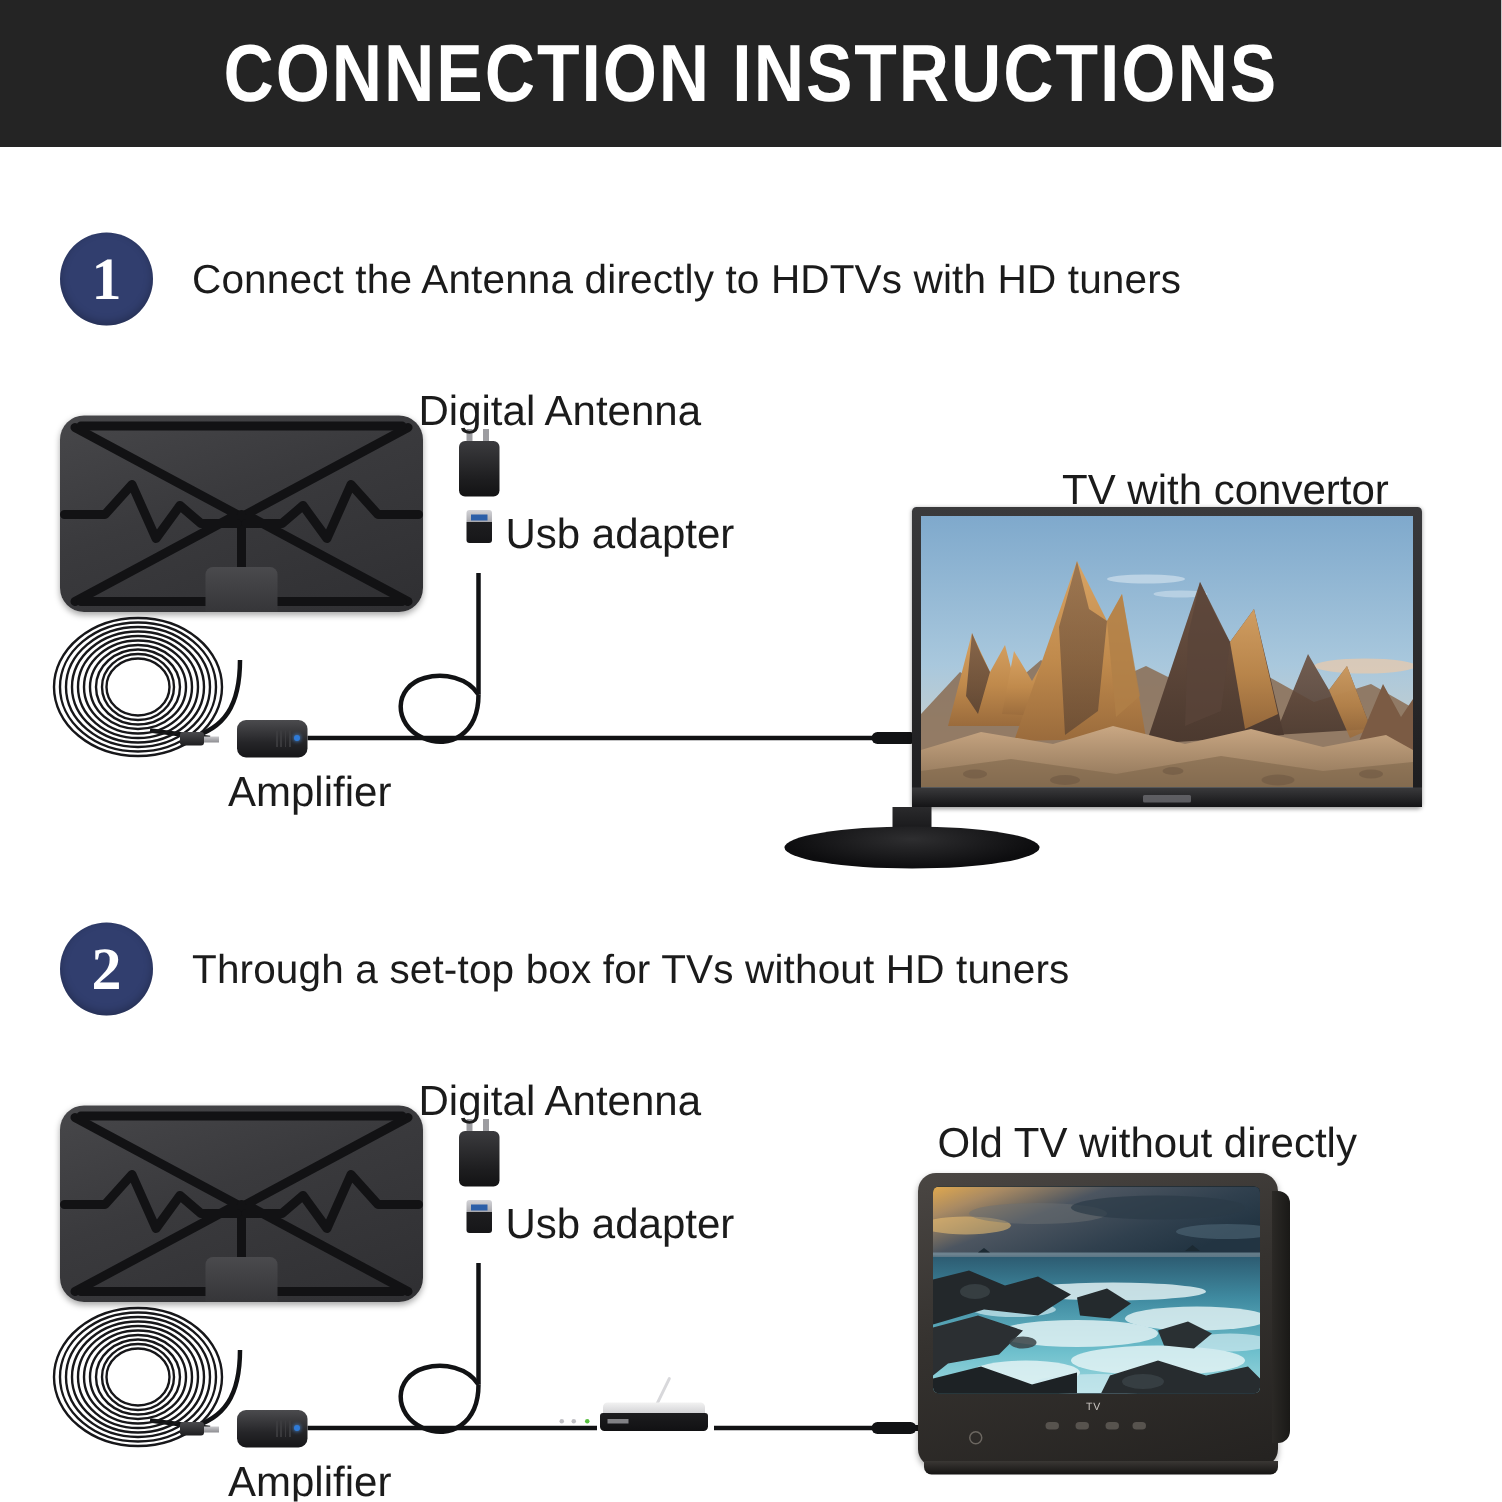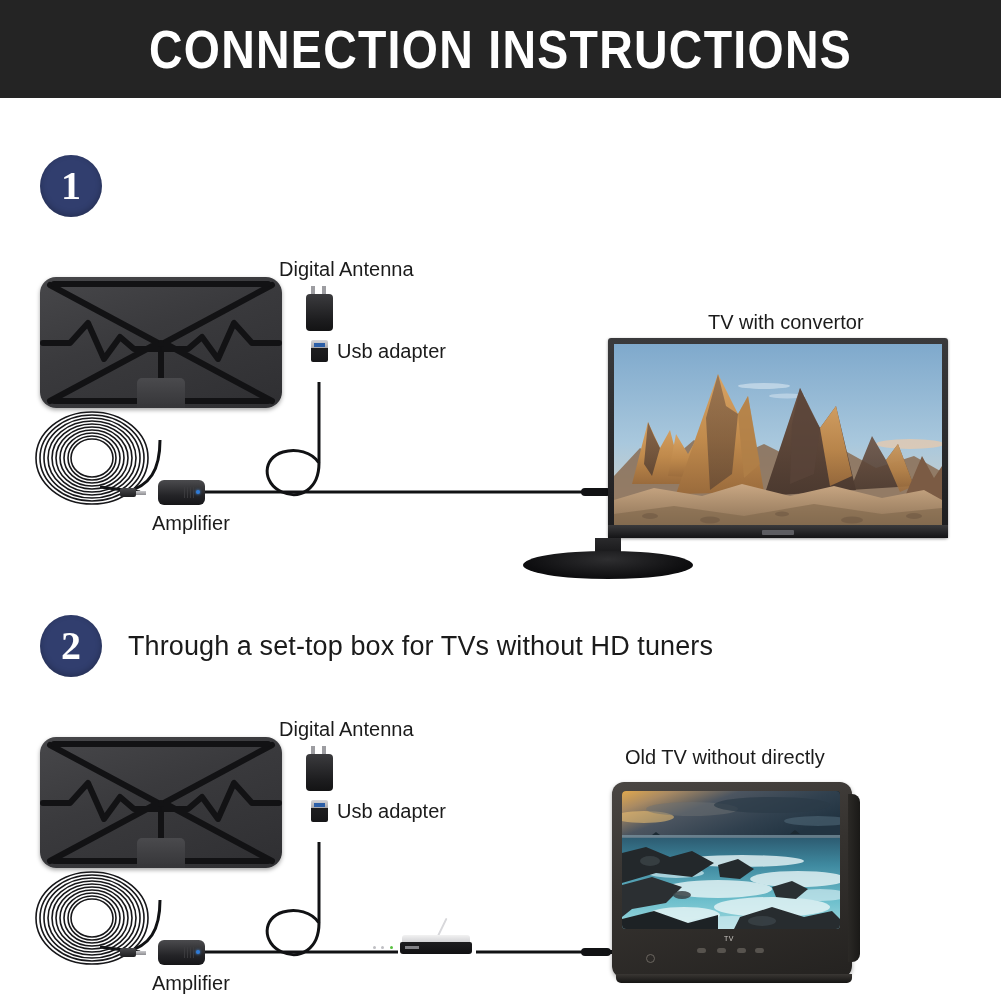--- a/index.html
+++ b/index.html
@@ -69,21 +69,21 @@
     font-size: 27px;
     font-weight: 400;
     white-space: nowrap;
     letter-spacing: .1px;
   }
 
   
   .lbl {
     position: absolute;
     color: #1b1b1b;
-    font-size: 20px;
+    font-size: 28px;
     white-space: nowrap;
   }
 
   
   .diagram { position: absolute; }
 
   .antenna {
     position: absolute;
     width: 242px;
     height: 131px;
@@ -320,20 +320,21 @@
   }
 </style>
 </head>
 <body>
 
 <div class="header-bar"></div>
 <div class="header-title">CONNECTION INSTRUCTIONS</div>
 
 <div class="step-head" style="left:40px; top:155px;">
   <div class="step-badge">1</div>
+  <div class="step-text">Connect the Antenna directly to HDTVs with HD tuners</div>
 </div>
 
 <div class="diagram">
 
   <svg class="wire" width="1001" height="1001">
 
     <path d="M160 440 C 160 470, 150 486, 126 492" stroke-width="3"></path>
 
     <path d="M100 487 L 140 492" stroke-width="3"></path>
 

